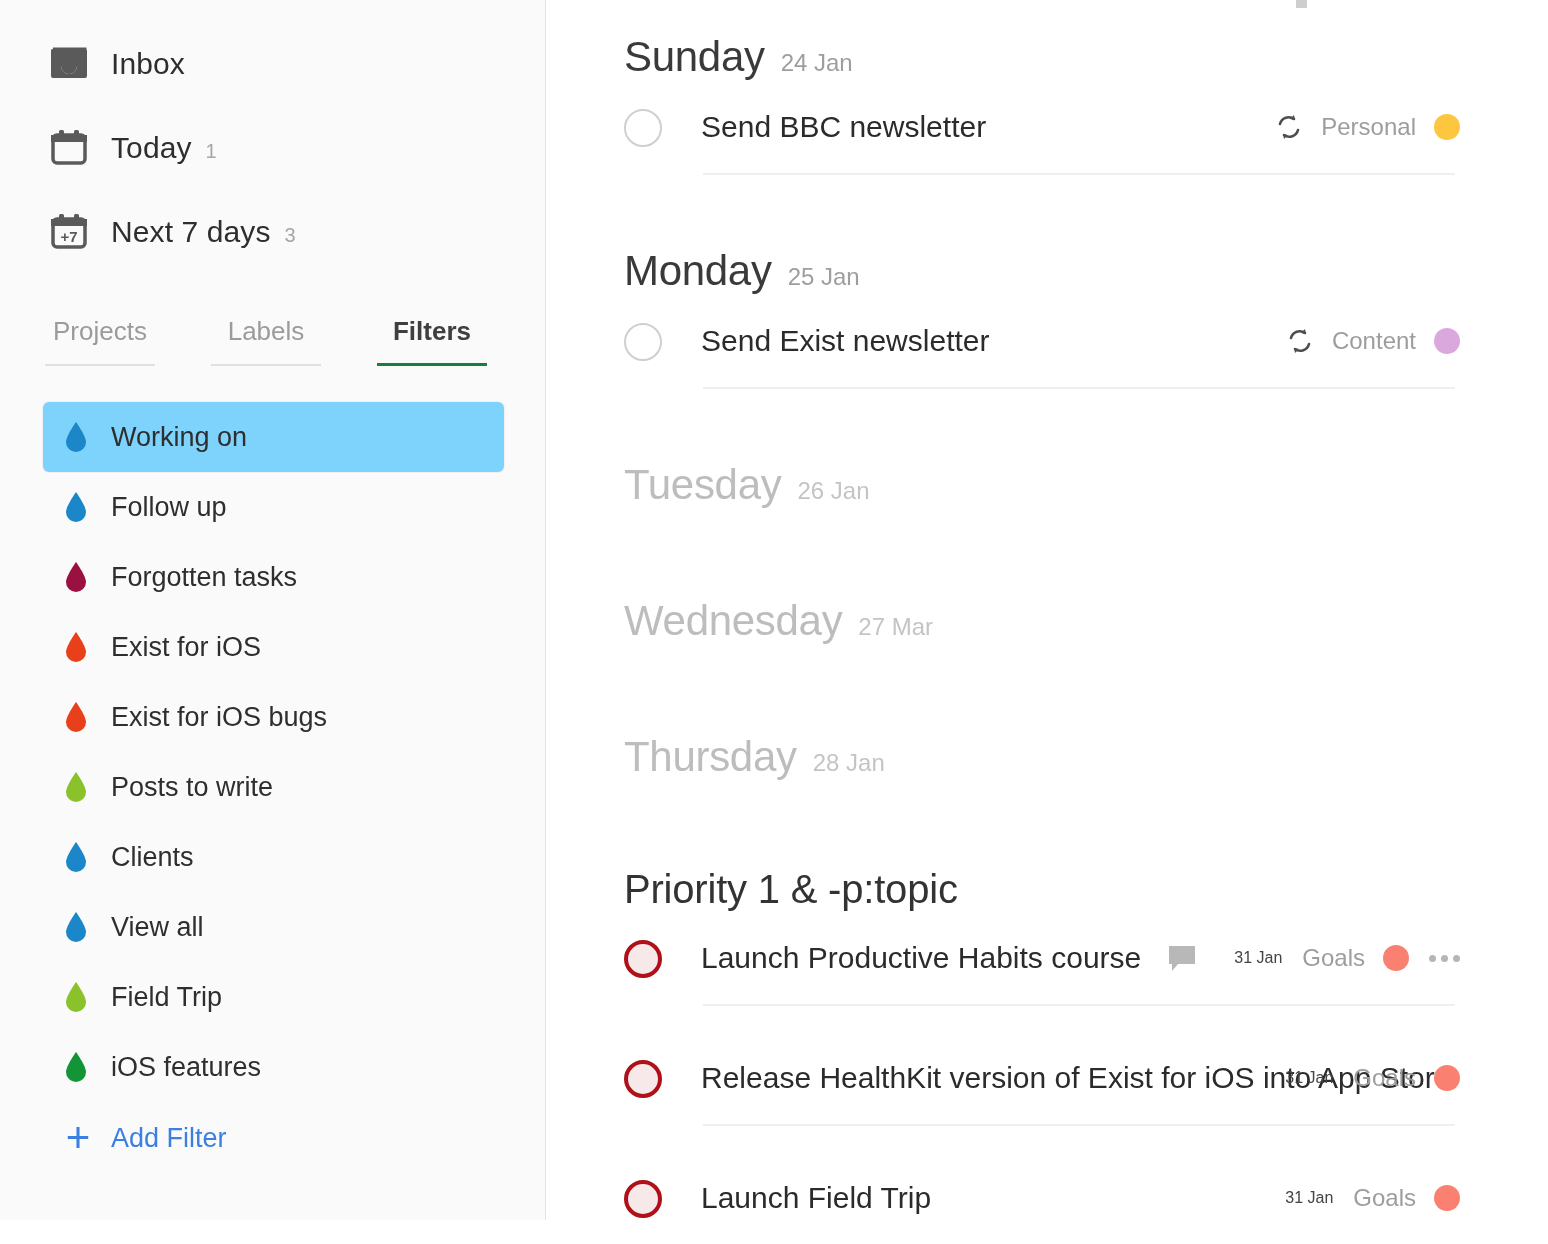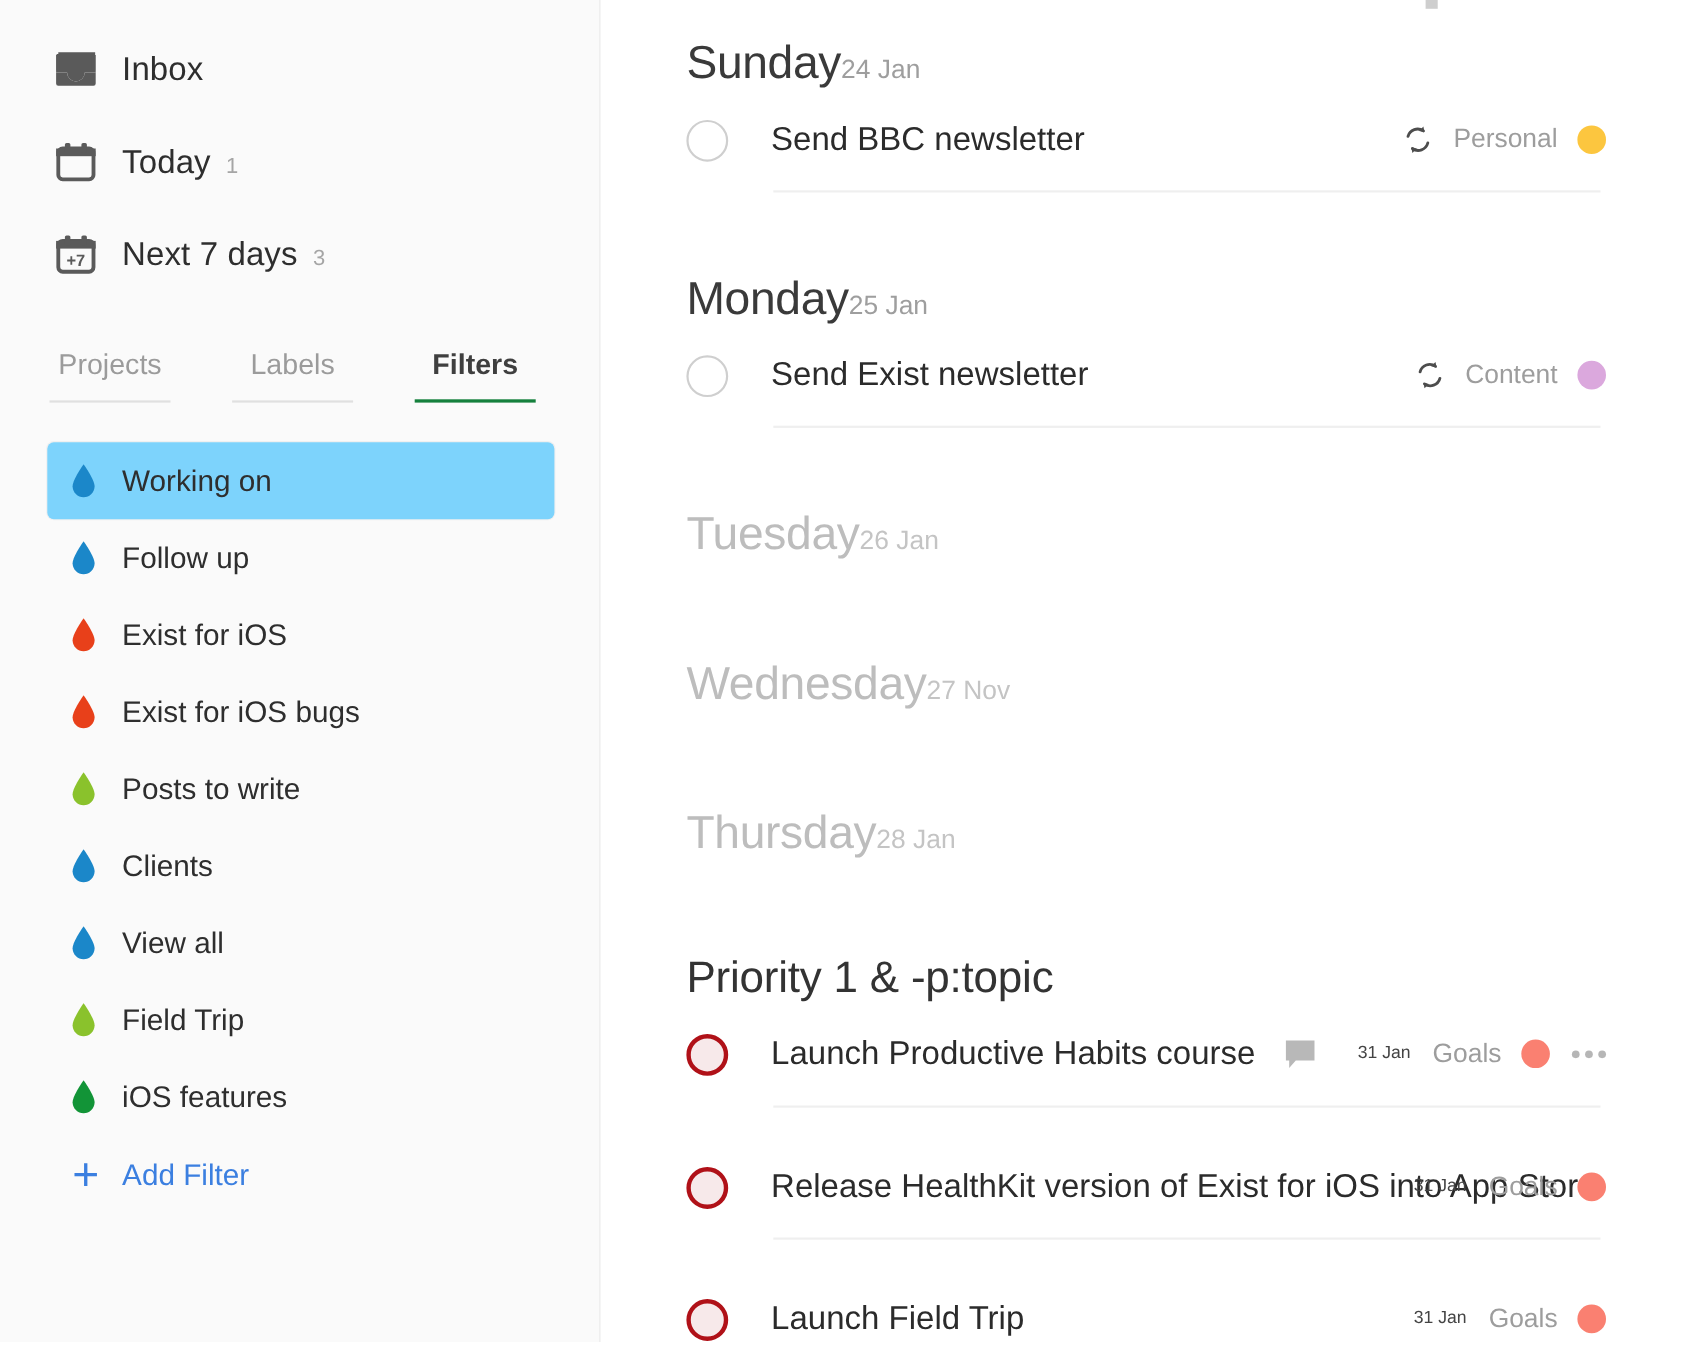--- a/index.html
+++ b/index.html
@@ -135,20 +135,21 @@
   }
   .day-name {
     font-size:42px;
     font-weight:400;
     color:#3a3a3a;
     letter-spacing:-.3px;
   }
   .day-date {
     font-size:24px;
     color:#9e9e9e;
+    margin-left:16px;
   }
   .day-group.empty .day-name { color:#bdbdbd; }
   .day-group.empty .day-date { color:#c4c4c4; }
 
   .section-head {
     padding-left:78px;
     padding-top:16px;
   }
   .section-title {
     font-size:40px;
@@ -312,20 +313,28 @@
 
       <div class="filter-item">
         <span class="drop-icon">
           <svg width="24" height="32" viewBox="0 0 24 32">
               <path d="M12 1 C12 1 2 15 2 21 a10 10 0 0 0 20 0 C22 15 12 1 12 1 z" fill="#1b87c9"></path>
             </svg>
         </span>
         <span class="filter-label">Follow up</span>
       </div>
 
+      <div class="filter-item">
+        <span class="drop-icon">
+          <svg width="24" height="32" viewBox="0 0 24 32">
+              <path d="M12 1 C12 1 2 15 2 21 a10 10 0 0 0 20 0 C22 15 12 1 12 1 z" fill="#991041"></path>
+            </svg>
+        </span>
+        <span class="filter-label">Forgotten tasks</span>
+      </div>
 
       <div class="filter-item">
         <span class="drop-icon">
           <svg width="24" height="32" viewBox="0 0 24 32">
               <path d="M12 1 C12 1 2 15 2 21 a10 10 0 0 0 20 0 C22 15 12 1 12 1 z" fill="#e8401a"></path>
             </svg>
         </span>
         <span class="filter-label">Exist for iOS</span>
       </div>
 
@@ -456,21 +465,21 @@
         <div class="day-head">
           <span class="day-name">Tuesday</span>
           <span class="day-date">26 Jan</span>
         </div>
       </section>
       <div class="spacer-lg"></div>
 
       <section class="day-group empty">
         <div class="day-head">
           <span class="day-name">Wednesday</span>
-          <span class="day-date">27 Nov</span>
+          <span class="day-date">27 Mar</span>
         </div>
       </section>
       <div class="spacer-lg"></div>
 
       <section class="day-group empty">
         <div class="day-head">
           <span class="day-name">Thursday</span>
           <span class="day-date">28 Jan</span>
         </div>
       </section>

